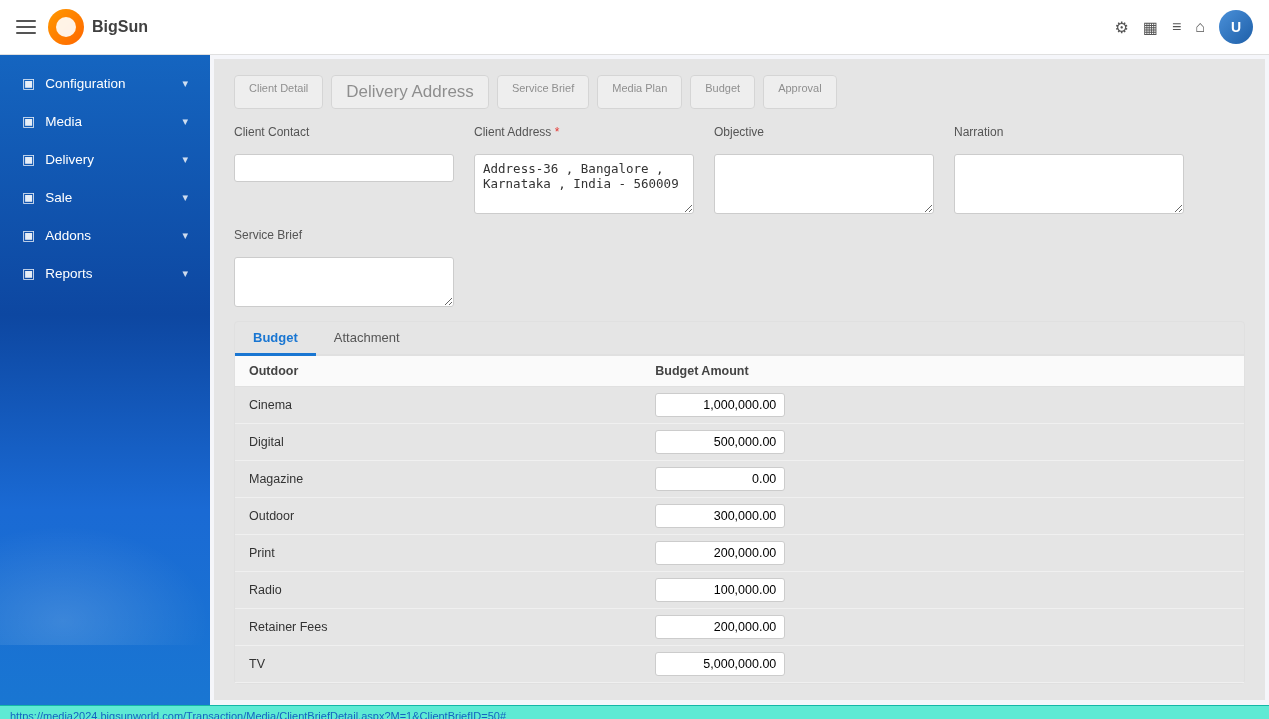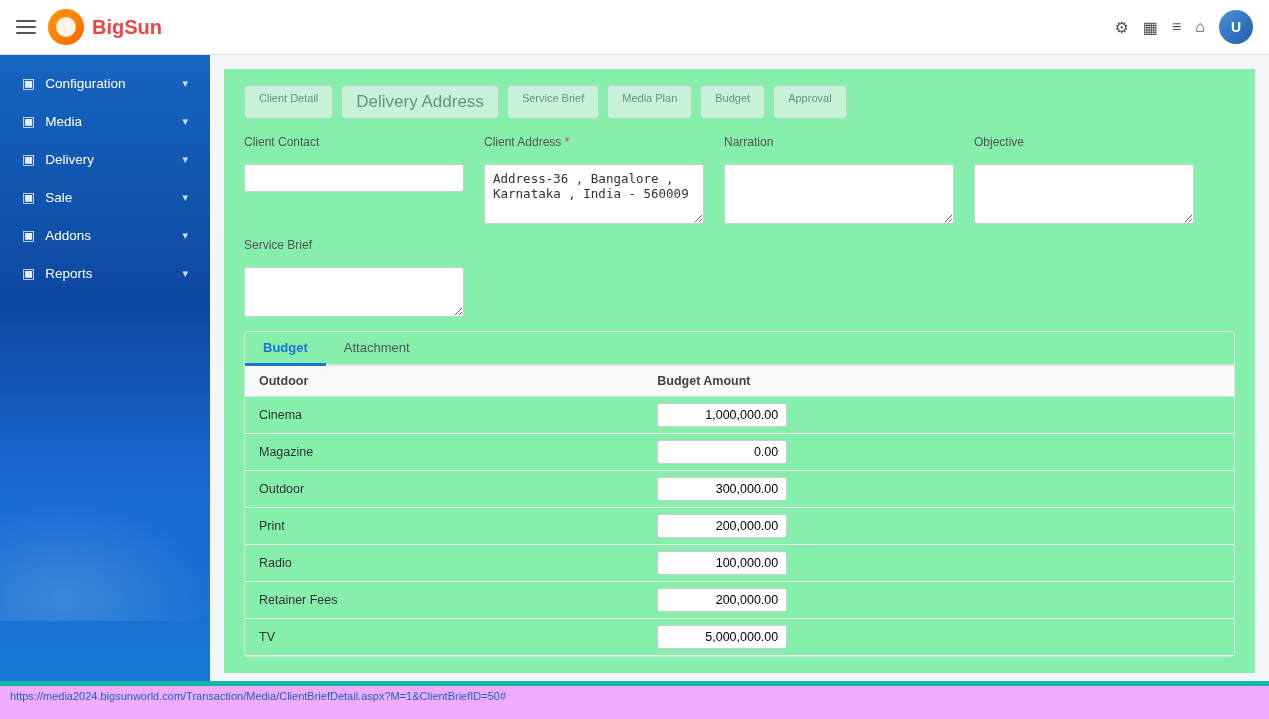--- a/index.html
+++ b/index.html
@@ -14,21 +14,21 @@
       justify-content: space-between;
       padding: 0 16px;
       border-bottom: 1px solid #e0e0e0;
       flex-shrink: 0;
       z-index: 10;
     }
     .topbar-left { display: flex; align-items: center; gap: 12px; }
     .topbar-logo { display: flex; align-items: center; gap: 8px; }
     .logo-circle { width: 36px; height: 36px; border-radius: 50%; background: linear-gradient(135deg, #f90, #f60); display: flex; align-items: center; justify-content: center; }
     .logo-inner { width: 20px; height: 20px; border-radius: 50%; background: #fff; opacity: 0.9; }
-    .logo-text { font-size: 20px; font-weight: bold; color: #ef4444; }
+    .logo-text { font-size: 16px; font-weight: bold; color: #404040; }
     .topbar-right { display: flex; align-items: center; gap: 14px; }
     .topbar-icon { color: #555; font-size: 16px; cursor: pointer; }
     .avatar { width: 34px; height: 34px; border-radius: 50%; background: linear-gradient(135deg, #4a90d9, #1e5fa8); display: flex; align-items: center; justify-content: center; color: #fff; font-weight: bold; font-size: 14px; cursor: pointer; }
 
     
     .layout { display: flex; flex: 1; overflow: hidden; }
 
     
     .sidebar {
       width: 210px;
@@ -66,22 +66,22 @@
     
     .main-content {
       flex: 1;
       overflow-y: auto;
       background: #f5f6fa;
       padding: 0;
     }
 
     
     .page-content {
-      background: #86efac;
-      margin: 14px;
+      background: #e5e5e5;
+      margin: 4px;
       padding: 16px 20px;
     }
 
     
     .top-tabs {
       display: flex;
       gap: 8px;
       margin-bottom: 16px;
       flex-wrap: wrap;
     }
@@ -165,27 +165,27 @@
       border-radius: 3px;
       padding: 4px 8px;
       text-align: right;
       width: 130px;
       font-size: 12.5px;
       outline: none;
     }
 
     
     .statusbar {
-      background: #f0abfc;
-      border-top: 5px solid #14b8a6;
+      background: #5eead4;
+      border-top: 1px solid #14b8a6;
       padding: 4px 10px;
       font-size: 11px;
       color: #1565c0;
       flex-shrink: 0;
-      height: 38px;
+      height: 14px;
       overflow: hidden;
     }
 
     
     .main-content::-webkit-scrollbar { width: 8px; }
     .main-content::-webkit-scrollbar-track { background: #f0f0f0; }
     .main-content::-webkit-scrollbar-thumb { background: #bbb; border-radius: 4px; }
 
     
     .hamburger { display: flex; flex-direction: column; gap: 4px; cursor: pointer; }
@@ -281,26 +281,26 @@
           <label>Client Contact</label>
           <input type="text" class="field-client-contact" style="">
         </div>
         <div class="form-group">
           <label>
             <span>Client Address</span> <span class="required">*</span>
           </label>
           <textarea class="field-client-address" style="">Address-36 , Bangalore , Karnataka , India - 560009</textarea>
         </div>
         <div class="form-group">
+          <label>Objective</label>
+          <textarea class="field-objective" style=""></textarea>
+        </div>
+        <div class="form-group">
           <label>Narration</label>
           <textarea class="field-narration" style=""></textarea>
-        </div>
-        <div class="form-group">
-          <label>Objective</label>
-          <textarea class="field-objective" style=""></textarea>
         </div>
       </div>
 
       <div class="form-row">
         <div class="form-group">
           <label>Service Brief</label>
           <textarea class="field-service-brief" style=""></textarea>
         </div>
       </div>
 
@@ -317,20 +317,26 @@
             </tr>
           </thead>
           <tbody id="budget-tbody">
           <tr>
       <td>Cinema</td>
       <td>
         <input type="text" class="budget-amount-input" value="1,000,000.00" style="">
       </td>
     </tr>
               <tr>
+      <td>Digital</td>
+      <td>
+        <input type="text" class="budget-amount-input" value="500,000.00" style="">
+      </td>
+    </tr>
+              <tr>
       <td>Magazine</td>
       <td>
         <input type="text" class="budget-amount-input" value="0.00" style="">
       </td>
     </tr>
               <tr>
       <td>Outdoor</td>
       <td>
         <input type="text" class="budget-amount-input" value="300,000.00" style="">
       </td>

